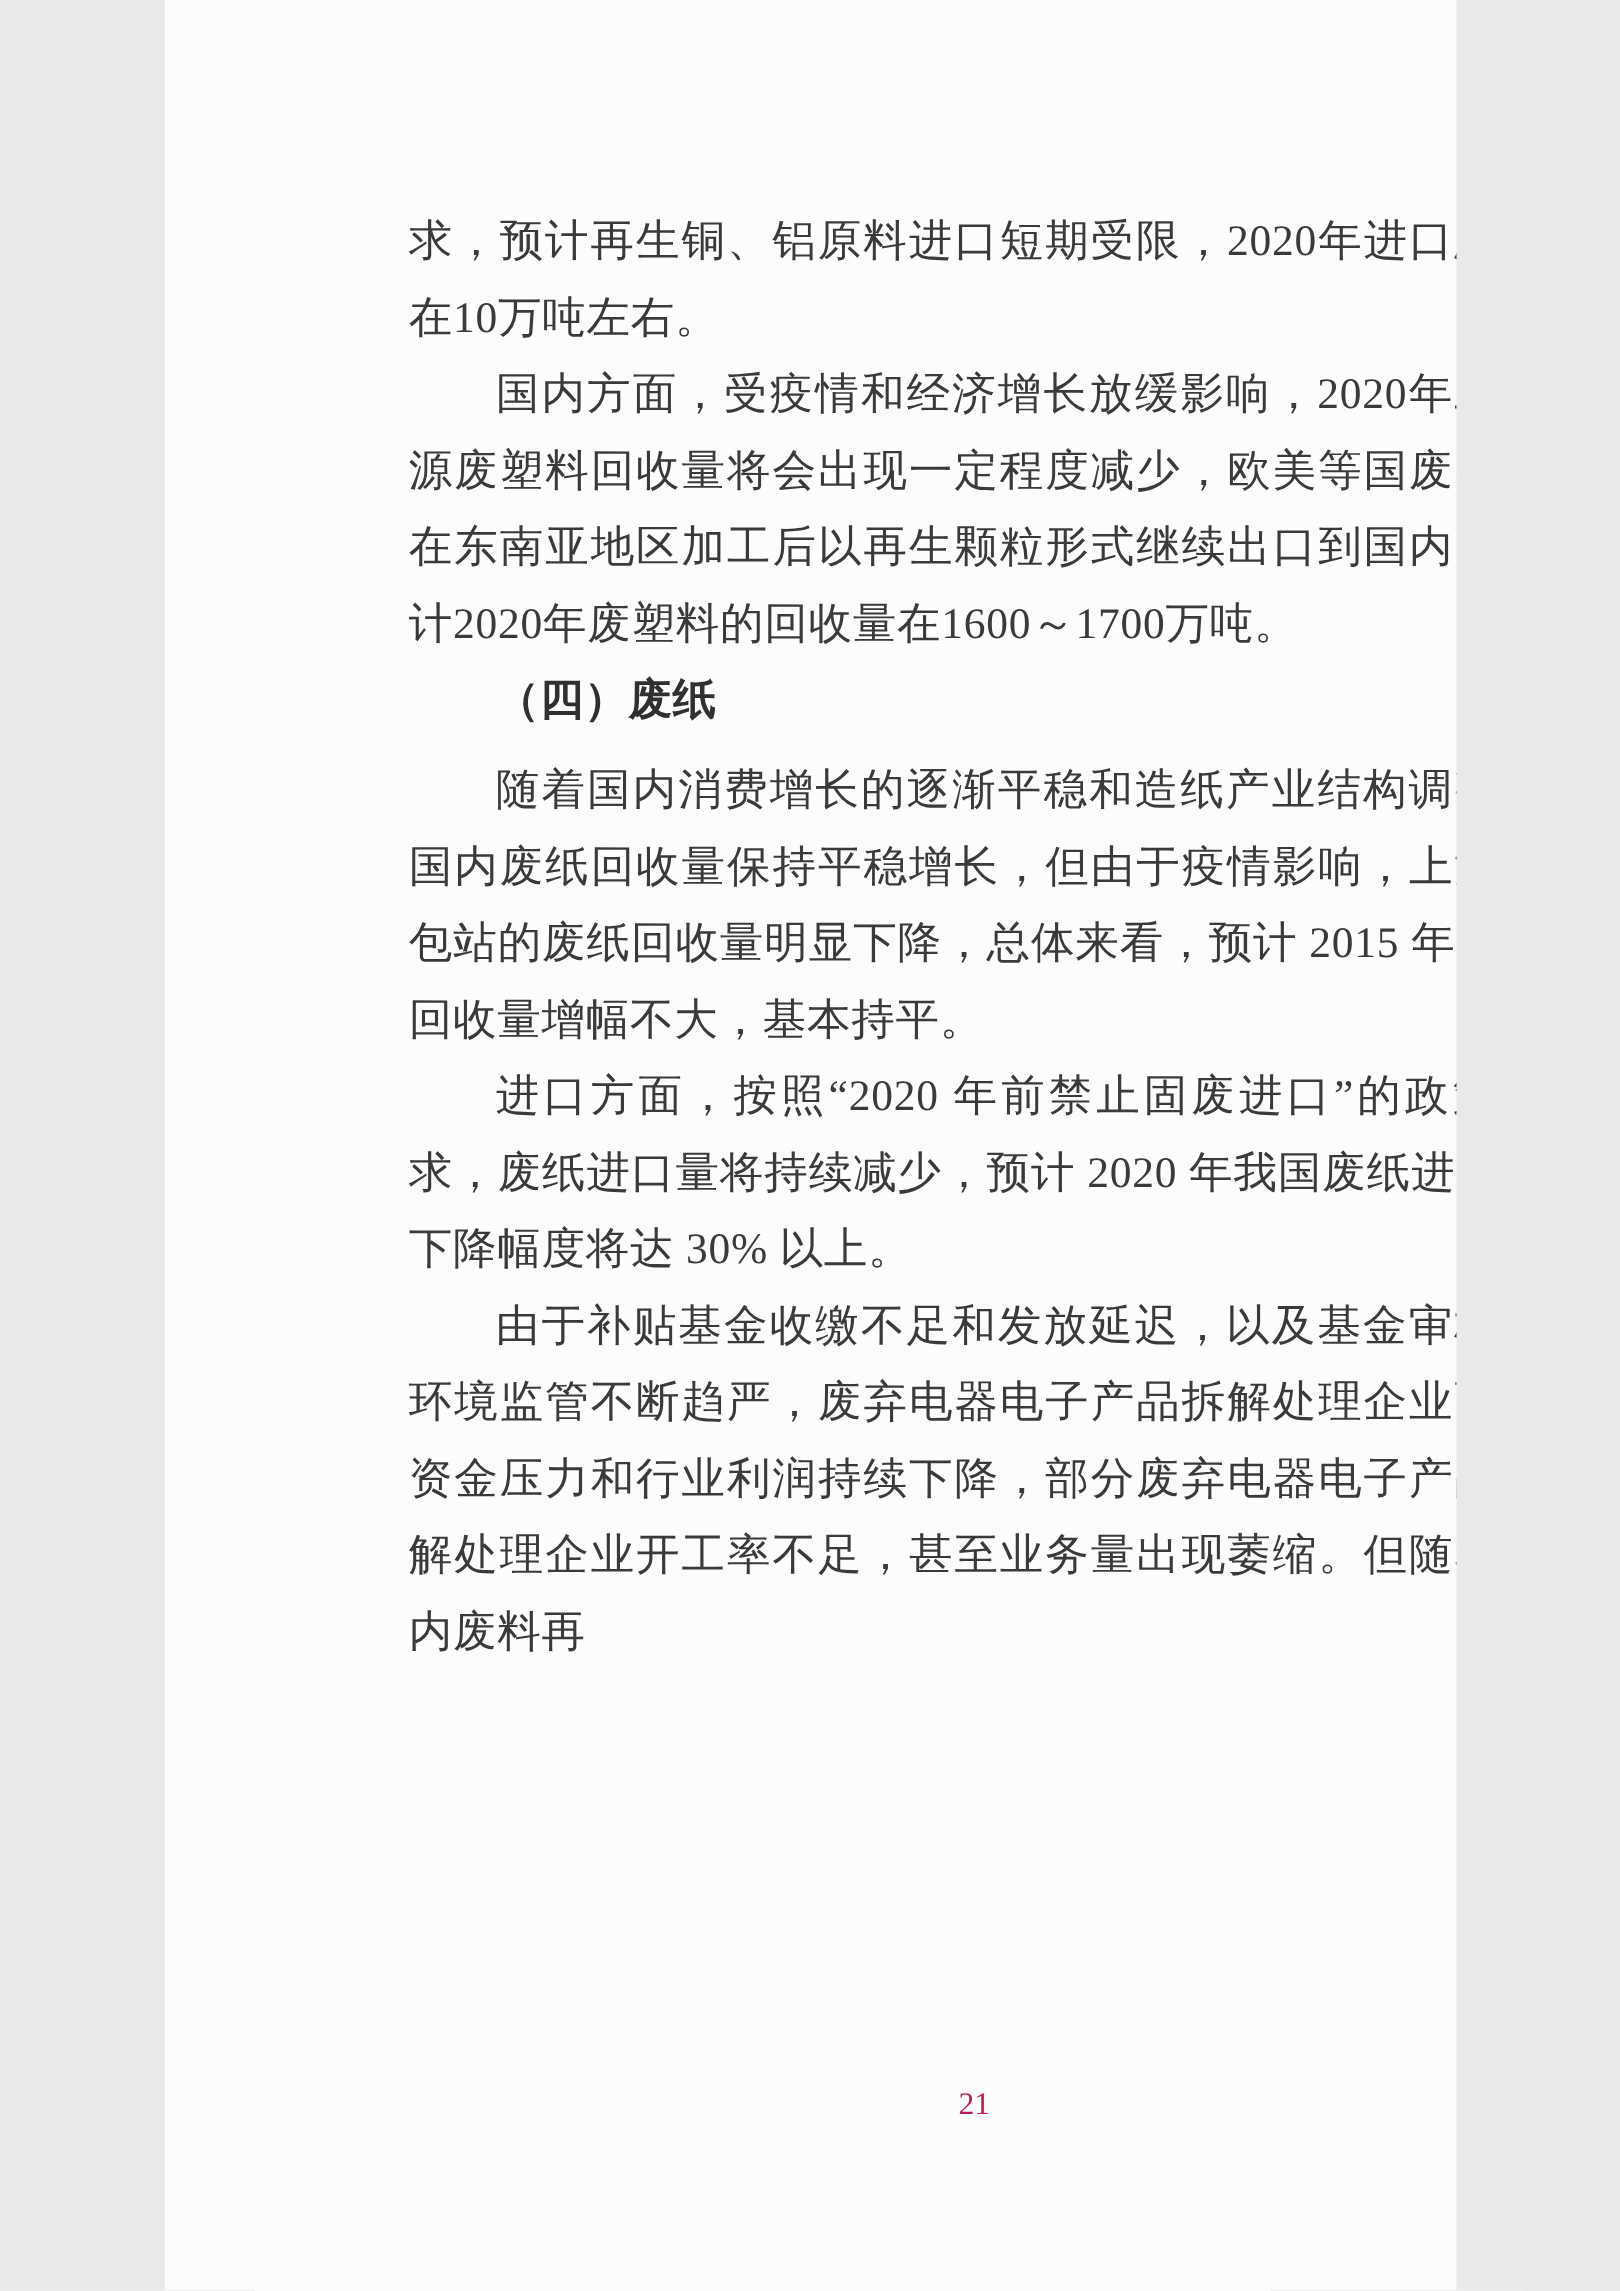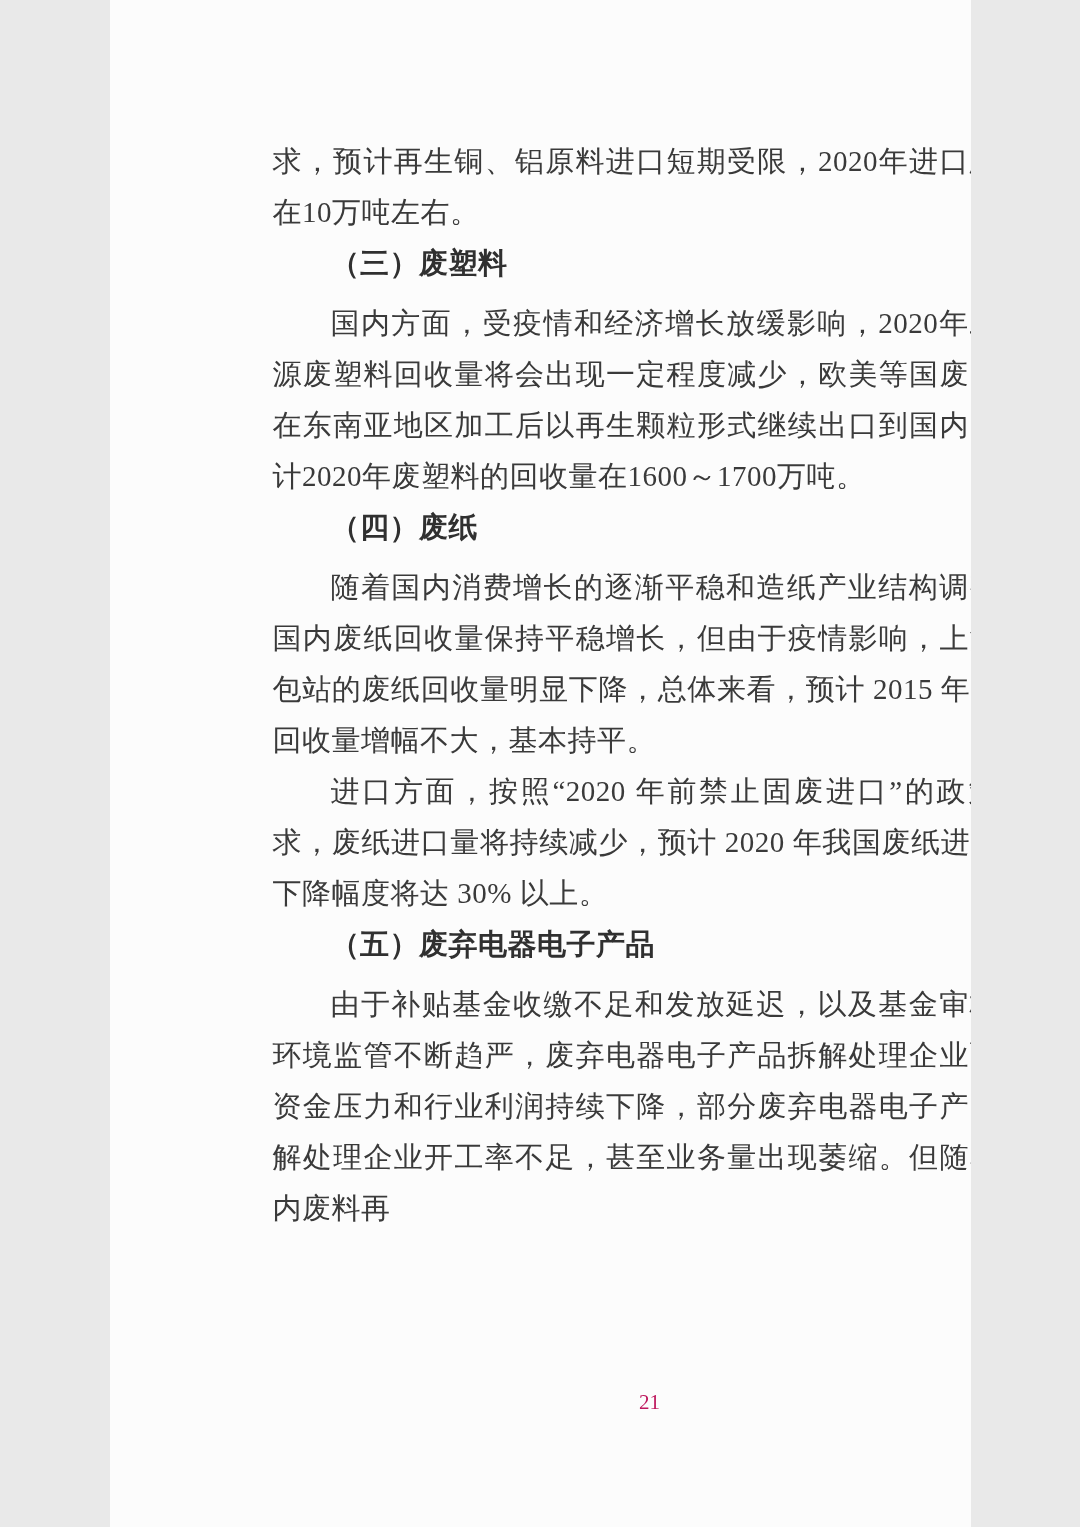--- a/index.html
+++ b/index.html
@@ -55,22 +55,20 @@
     color: #be185d;
     font-family: "Liberation Serif", "DejaVu Serif", serif;
   }
 </style>
 </head>
 <body>
 
 <div class="page">
   <div class="content">
     <p class="cont">求，预计再生铜、铝原料进口短期受限，2020年进口总量在10万吨左右。</p>
-    <h2>（三）废塑料</h2>
     <p>国内方面，受疫情和经济增长放缓影响，2020年工业源废塑料回收量将会出现一定程度减少，欧美等国废塑料在东南亚地区加工后以再生颗粒形式继续出口到国内，预计2020年废塑料的回收量在1600～1700万吨。</p>
     <h2>（四）废纸</h2>
     <p>随着国内消费增长的逐渐平稳和造纸产业结构调整，国内废纸回收量保持平稳增长，但由于疫情影响，上游打包站的废纸回收量明显下降，总体来看，预计 2015 年国内回收量增幅不大，基本持平。</p>
     <p>进口方面，按照“2020 年前禁止固废进口”的政策要求，废纸进口量将持续减少，预计 2020 年我国废纸进口量下降幅度将达 30% 以上。</p>
-    <h2>（五）废弃电器电子产品</h2>
     <p>由于补贴基金收缴不足和发放延迟，以及基金审核与环境监管不断趋严，废弃电器电子产品拆解处理企业面临资金压力和行业利润持续下降，部分废弃电器电子产品拆解处理企业开工率不足，甚至业务量出现萎缩。但随着国内废料再</p>
   </div>
   <div class="page-number">21</div>
 </div>
 
 </body></html>

